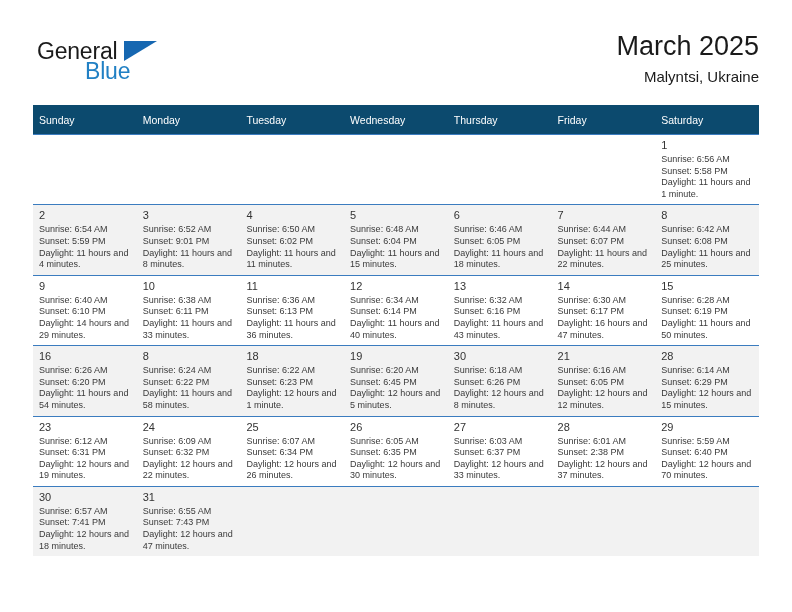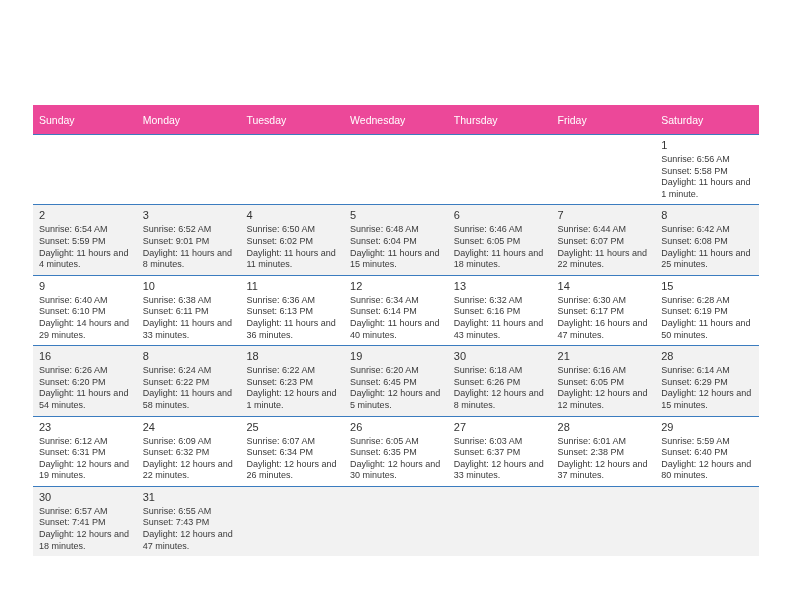--- a/index.html
+++ b/index.html
@@ -86,21 +86,21 @@
   
   .calendar {
     position: absolute;
     left: 33px;
     top: 105px;
     width: 726px;
     border-collapse: collapse;
     table-layout: fixed;
   }
   .calendar th {
-    background: #ec4899;
+    background: #0c4a6e;
     color: #ffffff;
     font-size: 10.5px;
     font-weight: normal;
     text-align: left;
     padding: 5px 0 5px 6px;
     height: 19px;
     border: none;
   }
   .calendar td {
     vertical-align: top;
@@ -128,20 +128,34 @@
     line-height: 11.6px;
     white-space: normal;
   }
   .empty .cell-inner { padding: 0; }
 </style>
 </head>
 <body>
 
 <div class="page">
 
+  <div class="header">
+
+    <div class="logo">
+      <span class="logo-general">General</span>
+      <span class="logo-triangle"></span>
+      <span class="logo-blue">Blue</span>
+    </div>
+
+    <div class="title-block">
+      <div class="cal-title">March 2025</div>
+      <div class="cal-subtitle">Malyntsi, Ukraine</div>
+    </div>
+
+  </div>
 
   <table class="calendar">
     <thead>
       <tr>
         <th>Sunday</th>
         <th>Monday</th>
         <th>Tuesday</th>
         <th>Wednesday</th>
         <th>Thursday</th>
         <th>Friday</th>
@@ -398,21 +412,21 @@
               <div class="detail">Sunrise: 6:01 AM</div>
               <div class="detail">Sunset: 2:38 PM</div>
               <div class="detail">Daylight: 12 hours and 37 minutes.</div>
             </div>
           </td>
           <td>
             <div class="cell-inner">
               <div class="daynum">29</div>
               <div class="detail">Sunrise: 5:59 AM</div>
               <div class="detail">Sunset: 6:40 PM</div>
-              <div class="detail">Daylight: 12 hours and 80 minutes.</div>
+              <div class="detail">Daylight: 12 hours and 70 minutes.</div>
             </div>
           </td>
         </tr>
         <tr class="shaded">
           <td>
             <div class="cell-inner">
               <div class="daynum">30</div>
               <div class="detail">Sunrise: 6:57 AM</div>
               <div class="detail">Sunset: 7:41 PM</div>
               <div class="detail">Daylight: 12 hours and 18 minutes.</div>

